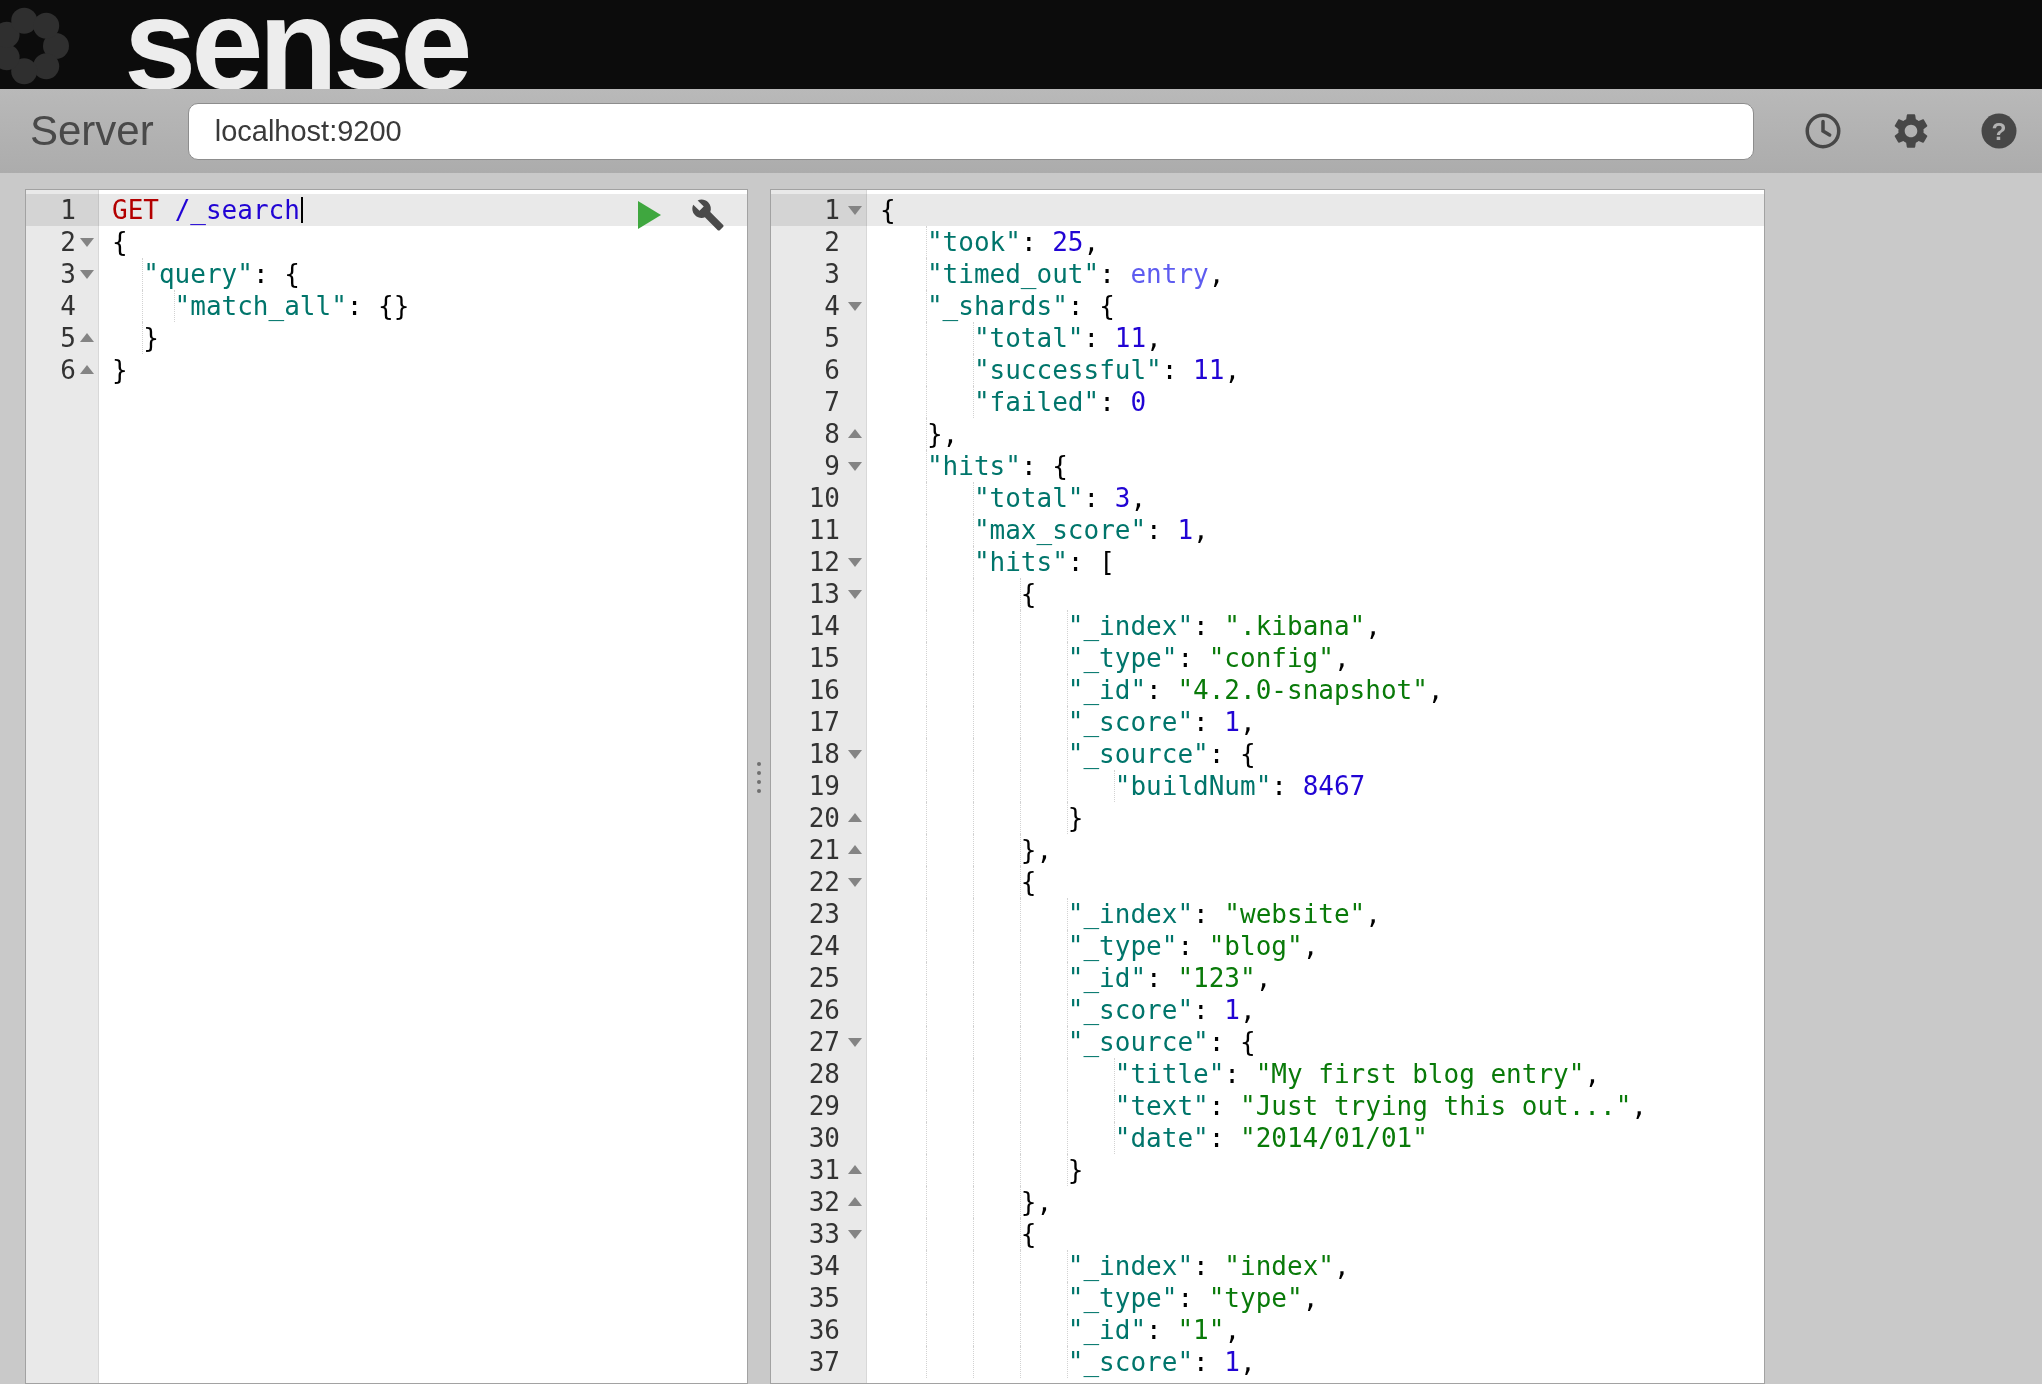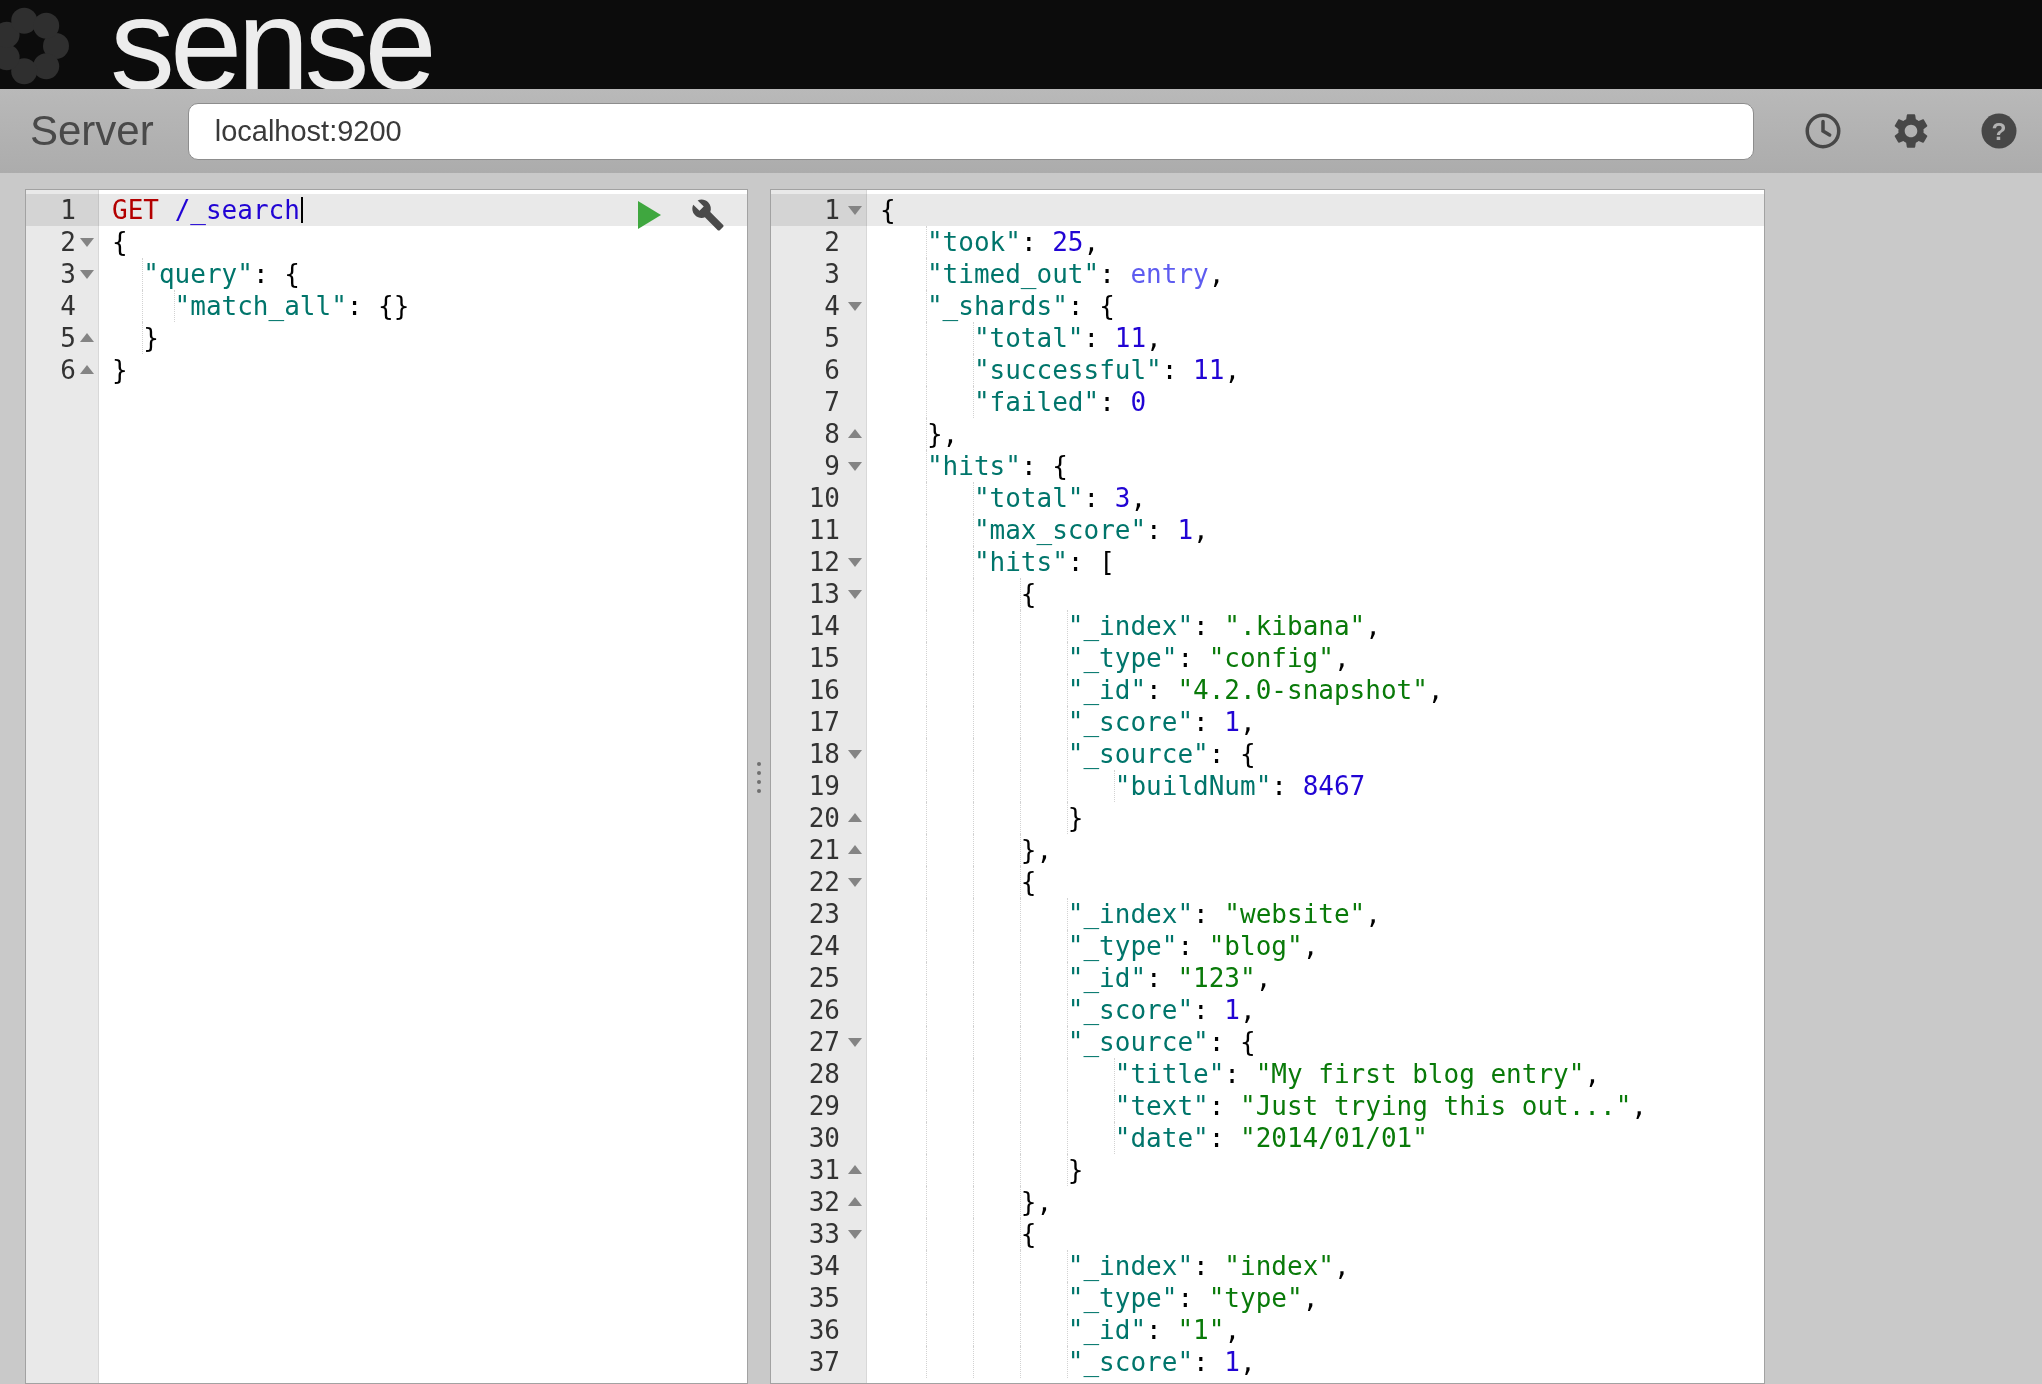--- a/index.html
+++ b/index.html
@@ -4,22 +4,22 @@
 <title>sense</title>
 <style>
   * { margin:0; padding:0; box-sizing:border-box; }
   html,body { width:2042px; height:1384px; overflow:hidden; }
   body { font-family:"Liberation Sans", sans-serif; background:#c9c9c9; position:relative; }
 
   
   .topbar { position:absolute; top:0; left:0; width:2042px; height:89px; background:#0c0c0c;
             display:flex; align-items:center; overflow:hidden; }
   .logo-mark { flex:none; width:104px; height:89px; }
-  .logo-text { color:#ededed; font-size:130px; font-weight:normal; letter-spacing:-5px;
-               line-height:89px; margin-left:6px; white-space:nowrap; }
+  .logo-text { color:#ededed; font-size:130px; font-weight:bold; letter-spacing:-5px;
+               line-height:89px; margin-left:20px; white-space:nowrap; }
 
   
   .serverbar { position:absolute; top:89px; left:0; width:2042px; height:84px;
                background:linear-gradient(#b9b9b9,#acacac); display:flex; align-items:center; }
   .server-label { margin-left:30px; font-size:42px; color:#494949; flex:none; }
   .server-input { margin-left:34px; width:1566px; height:57px; border:1px solid #8d8d8d;
                   border-radius:10px; background:#fff; font-size:29px; color:#3a3a3a;
                   padding:0 26px; outline:none; font-family:"Liberation Sans",sans-serif; flex:none; }
   .server-icons { display:flex; align-items:center; gap:46px; margin-left:48px; }
   .hbtn { width:42px; height:42px; display:flex; align-items:center; justify-content:center; cursor:pointer; }

